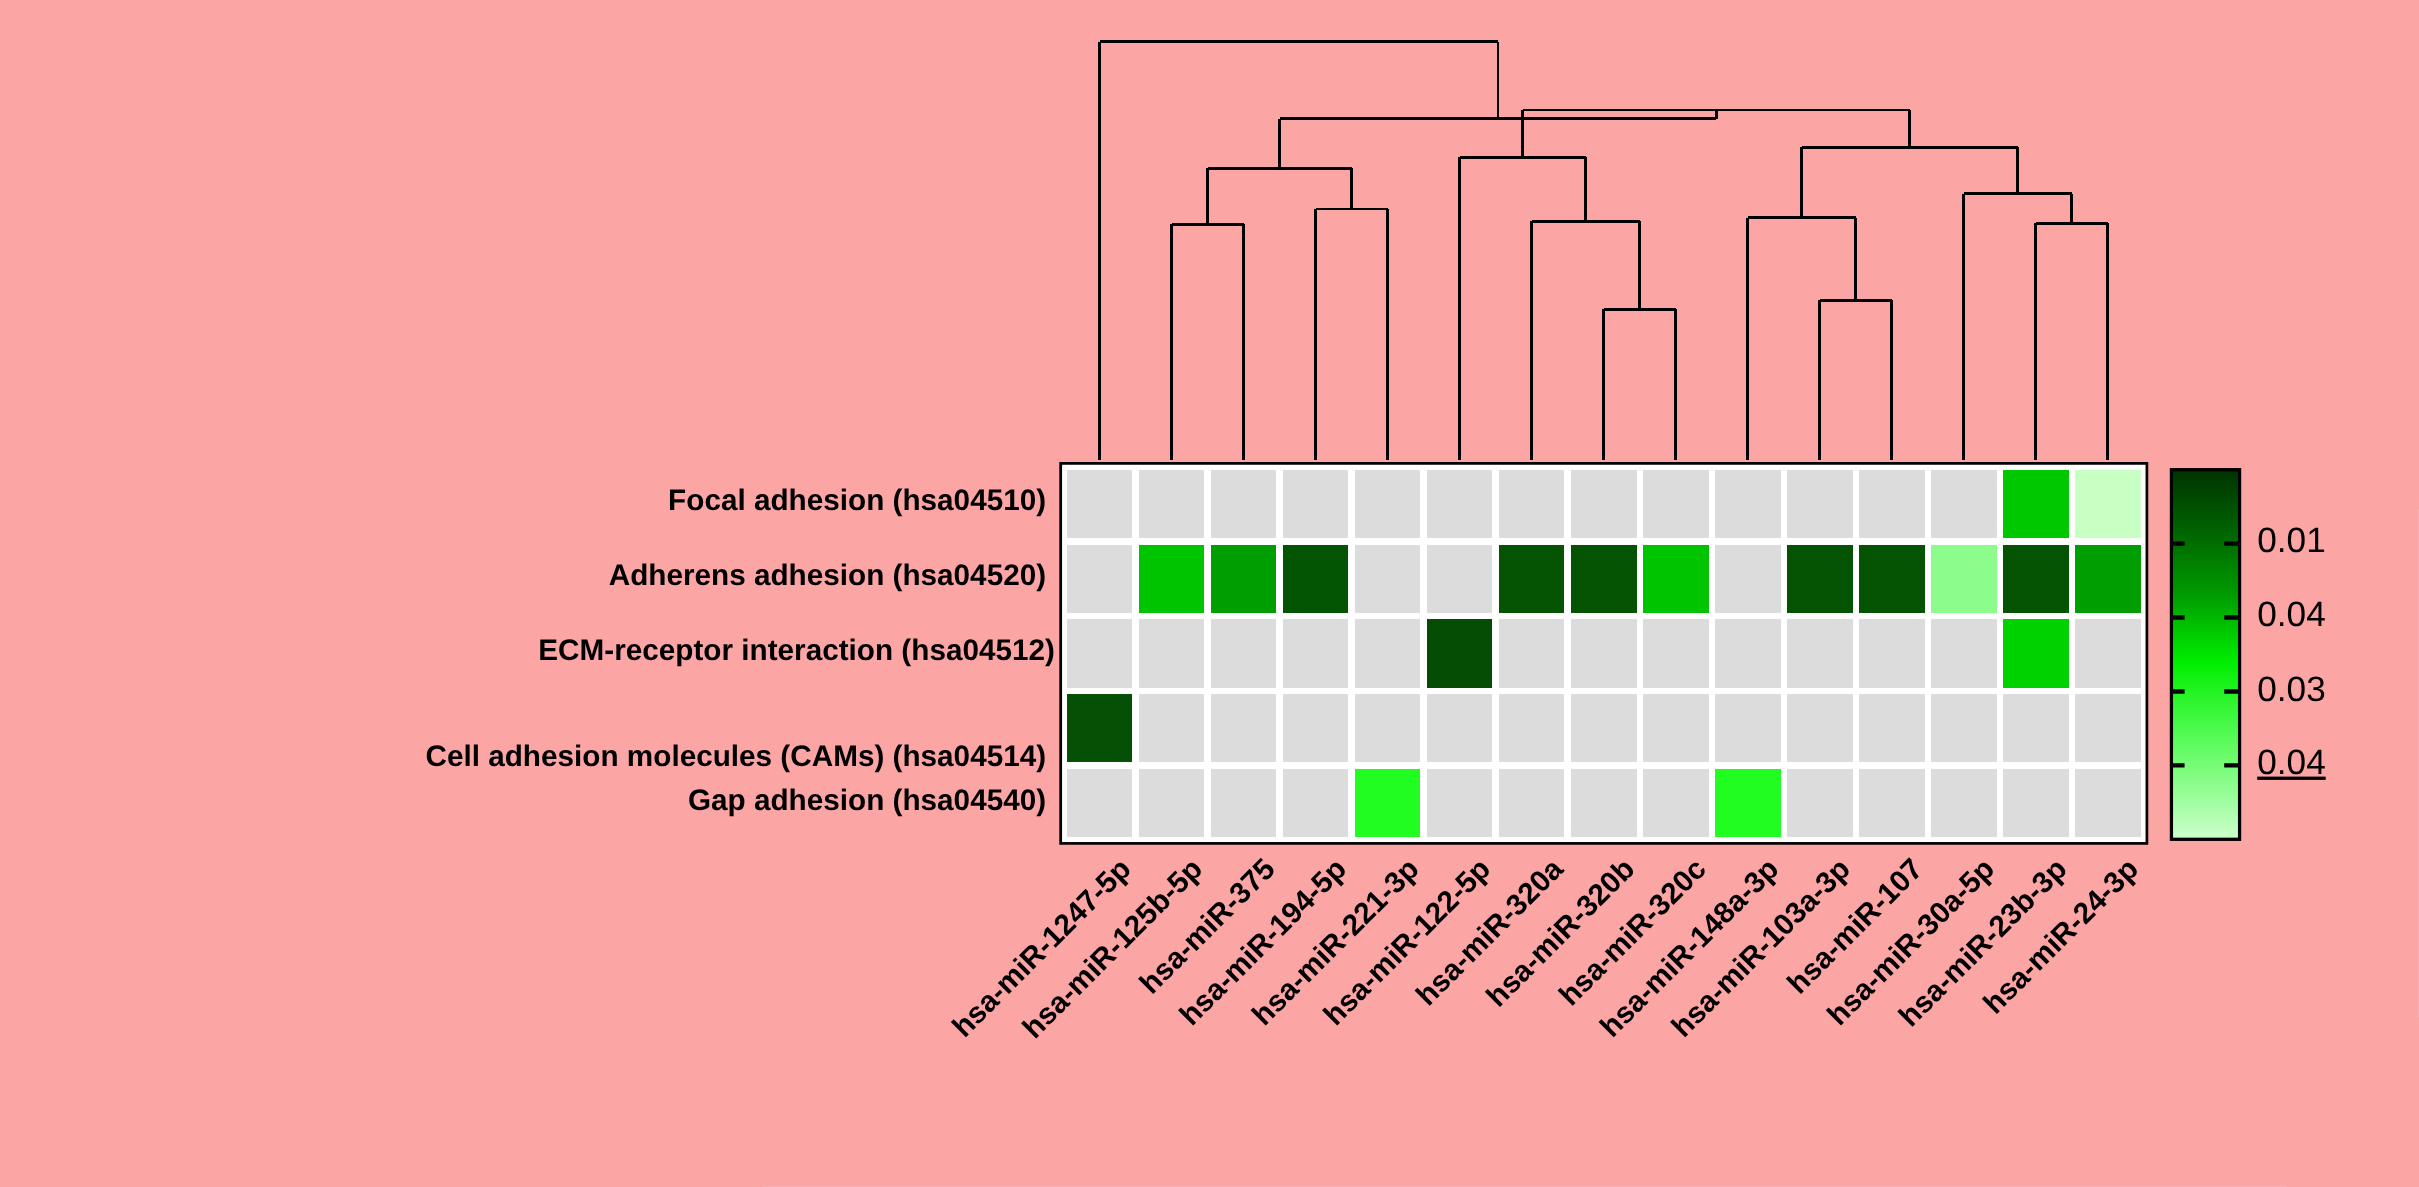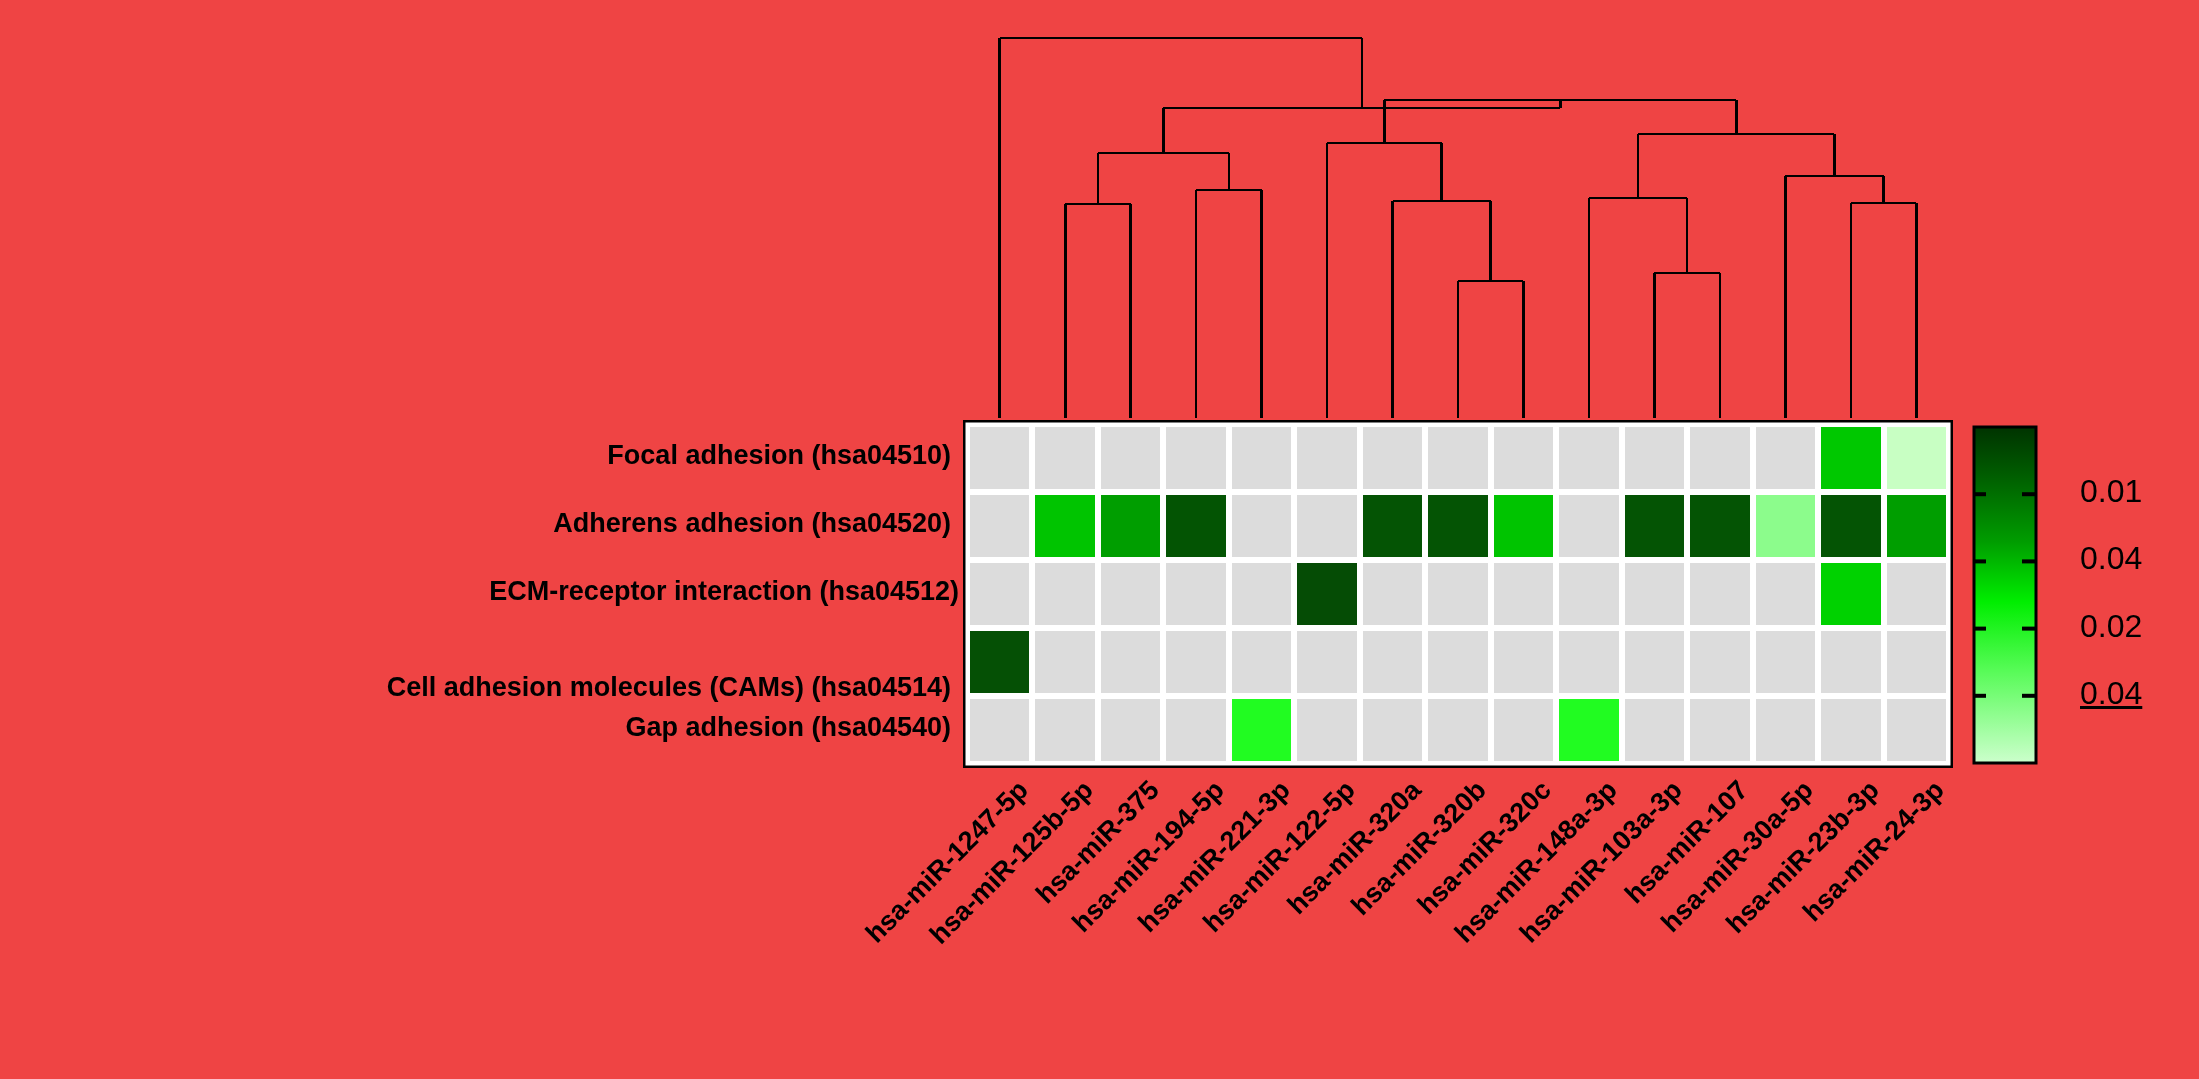--- a/index.html
+++ b/index.html
@@ -1,18 +1,18 @@
 <!DOCTYPE html>
 <html><head>
 <meta charset="utf-8">
 <title>miRNA-Pathway Enrichment Heatmap</title>
 <style>
   html,body{margin:0;padding:0;background:#ffffff;}
   body{width:2199px;height:1079px;font-family:"Liberation Sans",sans-serif;overflow:hidden;}
-  #stage{position:relative;width:2199px;height:1079px;background:#ef4444;}
+  #stage{position:relative;width:2199px;height:1079px;background:#fca5a5;}
 
   .rowlabel{
     position:absolute;
     text-align:right;
     font-weight:bold;
     font-size:27px;
     color:#000;
     white-space:nowrap;
     line-height:1;
     font-family:"Liberation Sans",sans-serif;
@@ -30,21 +30,20 @@
     font-family:"Liberation Sans",sans-serif;
   }
 
   .cbtick{
     position:absolute;
     font-size:32px;
     color:#000;
     white-space:nowrap;
     line-height:1;
     font-family:"Liberation Sans",sans-serif;
-    margin-left:28px;
   }
 
   svg{display:block;}
   .hmcell{shape-rendering:crispEdges;}
 </style>
 </head>
 <body>
 
 <div id="stage">
 
@@ -215,17 +214,17 @@
       <path d="M 2 136.40 L 14 136.40" stroke="#000" stroke-width="4"></path>
       <path d="M 50 136.40 L 64 136.40" stroke="#000" stroke-width="4"></path>
       <path d="M 2 203.60 L 14 203.60" stroke="#000" stroke-width="4"></path>
       <path d="M 50 203.60 L 64 203.60" stroke="#000" stroke-width="4"></path>
       <path d="M 2 270.80 L 14 270.80" stroke="#000" stroke-width="4"></path>
       <path d="M 50 270.80 L 64 270.80" stroke="#000" stroke-width="4"></path>
     </svg>
   <div id="colorbarticks">
       <div class="cbtick" style="left: 2052px; top: 475.2px;">0.01</div>
       <div class="cbtick" style="left: 2052px; top: 542.4px;">0.04</div>
-      <div class="cbtick" style="left: 2052px; top: 609.6px;">0.02</div>
+      <div class="cbtick" style="left: 2052px; top: 609.6px;">0.03</div>
       <div class="cbtick" style="left: 2052px; top: 676.8px; text-decoration: underline;">0.04</div>
     </div>
 
 </div>
 
 </body></html>

